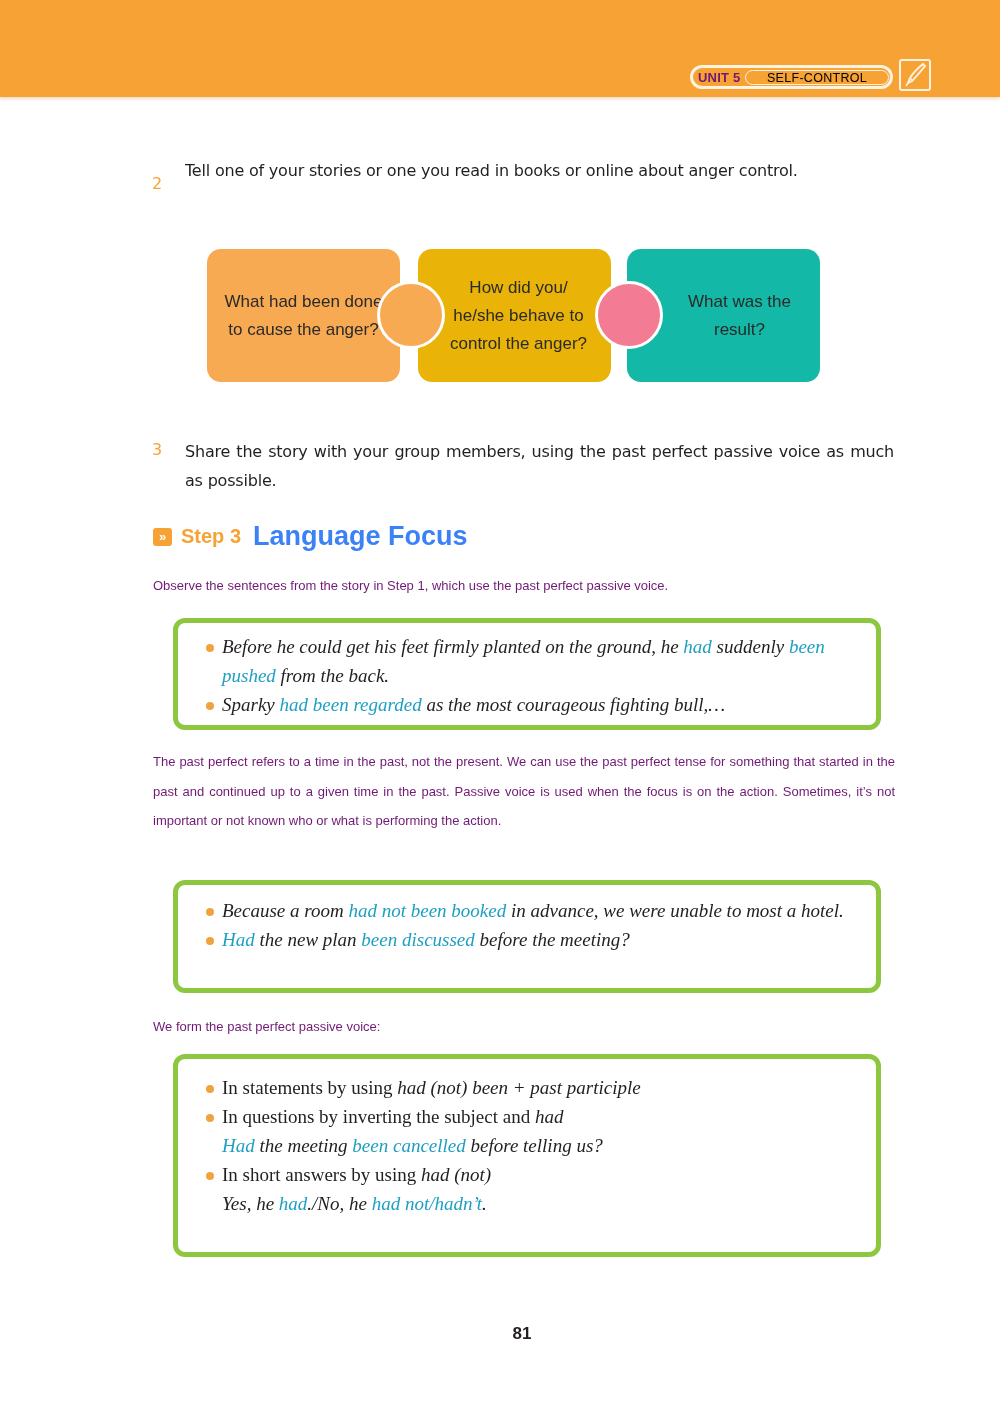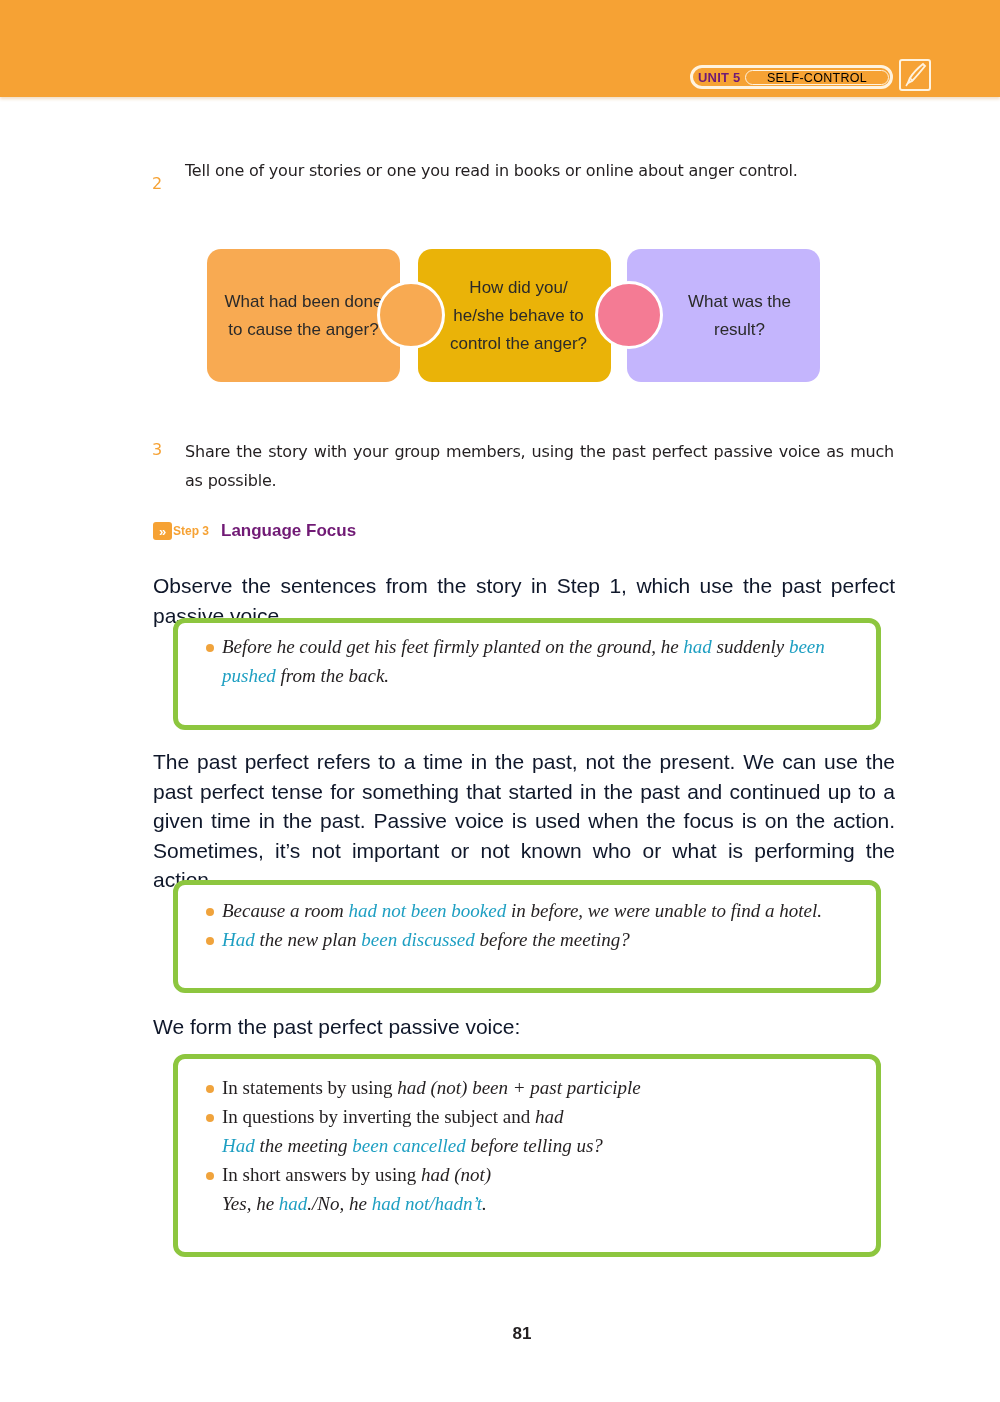--- a/index.html
+++ b/index.html
@@ -48,40 +48,40 @@
     border: 3px solid #ffffff; box-sizing: border-box; top: 32px;
   }
   .step-head {
     position: absolute; left: 153px; top: 521px; display: flex; align-items: center;
   }
   .step-badge {
     width: 19px; height: 18px; background: #f6a234; border-radius: 3px; color: #fff;
     font-size: 13px; font-weight: bold; display: flex; align-items: center; justify-content: center;
     line-height: 1;
   }
-  .step-label { color: #f6a234; font-weight: bold; font-size: 12px; margin-left: 1px; }
-  .step-title { color: #701a75; font-weight: bold; font-size: 17px; margin-left: 12px; }
+  .step-label { color: #f6a234; font-weight: bold; font-size: 20px; margin-left: 9px; }
+  .step-title { color: #3b82f6; font-weight: bold; font-size: 27px; margin-left: 12px; }
   .box {
     position: absolute; left: 173px; width: 708px; border: 5px solid #8dc63f;
     border-radius: 12px; box-sizing: border-box; background: #fff;
   }
   .box ul { list-style: none; margin: 0; padding: 0; }
   .box li {
     position: relative; font-family: "Liberation Serif", serif; font-size: 19px;
     line-height: 29px; padding-left: 44px; padding-right: 7px;
   }
   .box li .dot {
     position: absolute; left: 28px; top: 12px; width: 8px; height: 8px; border-radius: 50%;
     background: #f0a33c;
   }
   .it { font-style: italic; }
   .hl { color: #1e9fc2; font-style: italic; }
   .body-text {
-    position: absolute; left: 153px; width: 742px; font-size: 21px; line-height: 29.5px;
-    text-align: justify; color: #0f172a;
+    position: absolute; left: 153px; width: 742px; font-size: 13px; line-height: 29.5px;
+    text-align: justify; color: #701a75;
   }
   .page-num {
     position: absolute; left: 0; width: 1044px; top: 1324px; text-align: center;
     font-weight: bold; font-size: 17px; color: #231f20;
   }
 </style>
 </head>
 <body>
 
 <div class="topbar">
@@ -101,49 +101,50 @@
 <span class="num q-text" style="left:152px; top:174px;">2</span>
 <span class="para q-text" style="left:185px; top:156px; width:700px;">Tell one of your stories or one you read in books or online about anger control.</span>
 
 <div class="puzzle">
   <div class="piece" style="left:2px; width:193px; background:#f8aa52;">
     <span style="width:160px;">What had been done to cause the anger?</span>
   </div>
   <div class="piece" style="left:213px; width:193px; background:#eab308;">
     <span style="width:140px; padding-left:8px;">How did you/ he/she behave to control the anger?</span>
   </div>
-  <div class="piece" style="left:422px; width:193px; background:#c4b5fd;">
+  <div class="piece" style="left:422px; width:193px; background:#14b8a6;">
     <span style="width:130px; padding-left:32px;">What was the result?</span>
   </div>
   <div class="knob" style="left:172px; background:#f8aa52;"></div>
   <div class="knob" style="left:390px; background:#f47b94;"></div>
 </div>
 
 <span class="num q-text" style="left:152px; top:440px;">3</span>
 <span class="para q-text" style="left:185px; top:437px; width:709px; text-align:justify;">Share the story with your group members, using the past perfect passive voice as much as possible.</span>
 
 <div class="step-head">
   <span class="step-badge">»</span>
   <span class="step-label">Step 3</span>
   <span class="step-title">Language Focus</span>
 </div>
 
 <div class="body-text" style="top:571px;">Observe the sentences from the story in Step 1, which use the past perfect passive voice.</div>
 
 <div class="box" style="top:618px; height:112px; padding-top:9px;">
   <ul id="box1">
       <li><span class="dot"></span><span class="it">Before he could get his feet firmly planted on the ground, he </span><span class="hl">had</span><span class="it"> suddenly </span><span class="hl">been pushed</span><span class="it"> from the back.</span></li>
+      <li><span class="dot"></span><span class="it">Sparky </span><span class="hl">had been regarded</span><span class="it"> as the most courageous fighting bull,…</span></li>
     </ul>
 </div>
 
 <div class="body-text" style="top:747px;">The past perfect refers to a time in the past, not the present. We can use the past perfect tense for something that started in the past and continued up to a given time in the past. Passive voice is used when the focus is on the action. Sometimes, it’s not important or not known who or what is performing the action.</div>
 
 <div class="box" style="top:880px; height:113px; padding-top:11px;">
   <ul id="box2">
-      <li><span class="dot"></span><span class="it">Because a room </span><span class="hl">had not been booked</span><span class="it"> in before, we were unable to find a hotel.</span></li>
+      <li><span class="dot"></span><span class="it">Because a room </span><span class="hl">had not been booked</span><span class="it"> in advance, we were unable to most a hotel.</span></li>
       <li><span class="dot"></span><span class="hl">Had</span><span class="it"> the new plan </span><span class="hl">been discussed</span><span class="it"> before the meeting?</span></li>
     </ul>
 </div>
 
 <div class="body-text" style="top:1012px;">We form the past perfect passive voice:</div>
 
 <div class="box" style="top:1054px; height:203px; padding-top:14px;">
   <ul id="box3">
       <li>
         <span class="dot"></span>

